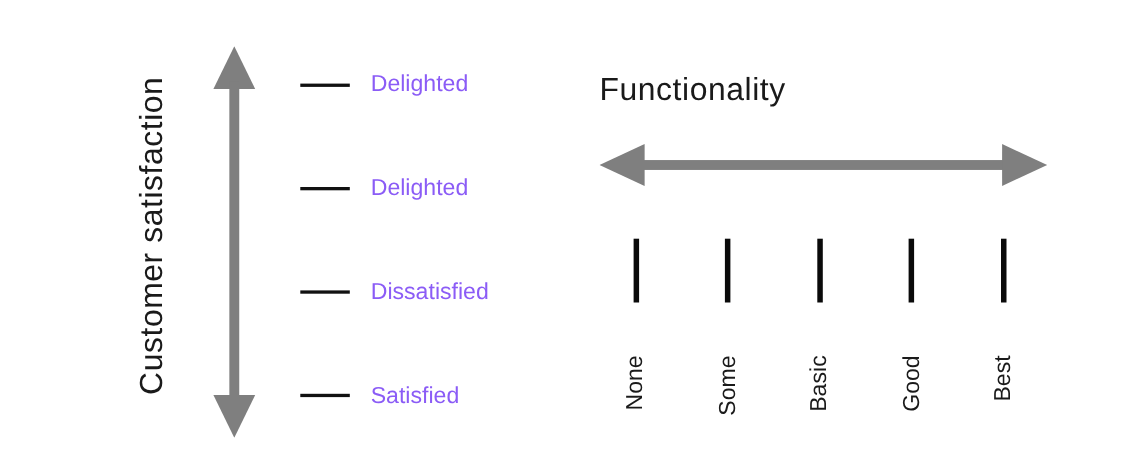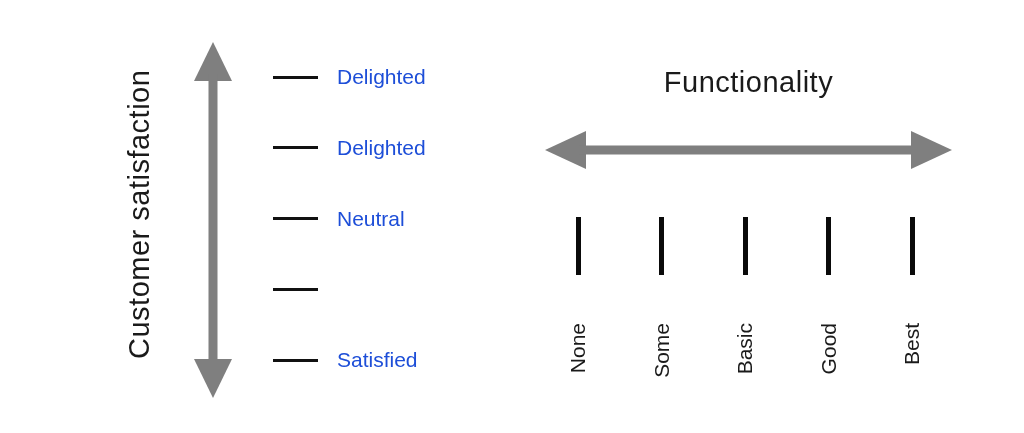--- a/index.html
+++ b/index.html
@@ -30,26 +30,26 @@
     position:absolute; left:273px; top:62px; height:313px;
     display:flex; flex-direction:column; justify-content:space-between;
   }
   .v-tick-row{
     display:flex; align-items:center; height:30px;
   }
   .h-tick-line{
     display:inline-block; width:45px; height:3px; background:#111111;
   }
   .v-tick-label{
-    margin-left:19px; font-size:21px; white-space:nowrap; color:#1d4ed8;
+    margin-left:19px; font-size:21px; white-space:nowrap; color:#8b5cf6;
   }
   
   .h-axis-title{
     position:absolute; left:545px; top:66px; width:407px;
-    text-align:center; font-size:29px; letter-spacing:0.5px; color:#1a1a1a;
+    font-size:29px; letter-spacing:0.5px; color:#1a1a1a;
   }
   .h-arrow{
     position:absolute; left:545px; top:129px;
   }
   .h-ticks{
     position:absolute; left:557px; top:217px; width:376px;
     display:flex; justify-content:space-between;
   }
   .h-tick-col{
     width:42px;
@@ -84,24 +84,21 @@
     <div class="v-tick-row">
       <span class="h-tick-line"></span>
       <span class="v-tick-label">Delighted</span>
     </div>
     <div class="v-tick-row">
       <span class="h-tick-line"></span>
       <span class="v-tick-label">Delighted</span>
     </div>
     <div class="v-tick-row">
       <span class="h-tick-line"></span>
-      <span class="v-tick-label">Neutral</span>
-    </div>
-    <div class="v-tick-row">
-      <span class="h-tick-line"></span>
+      <span class="v-tick-label">Dissatisfied</span>
     </div>
     <div class="v-tick-row">
       <span class="h-tick-line"></span>
       <span class="v-tick-label">Satisfied</span>
     </div>
   </div>
 
   <div class="h-axis-title">Functionality</div>
 
   <svg class="h-arrow" width="407" height="42" viewBox="0 0 407 42">

